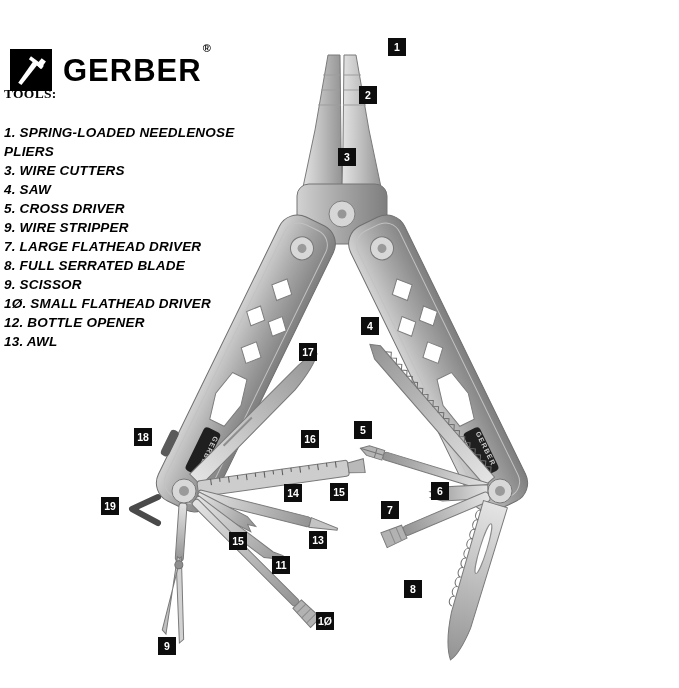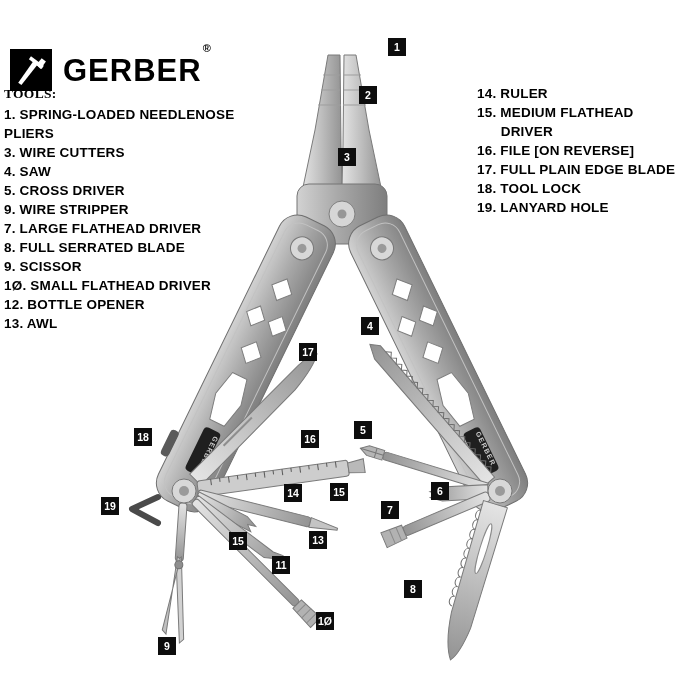--- a/index.html
+++ b/index.html
@@ -16,21 +16,21 @@
   .brand-name { font-size:31px; font-weight:bold; letter-spacing:1px; line-height:1; }
   .brand-reg { font-size:11px; font-weight:bold; vertical-align:top; position:relative; top:-12px; left:1px; }
 
   
   .tools-heading {
     position:absolute; left:4px; top:86px;
     font-size:13.5px; font-weight:bold; letter-spacing:.3px;font-family:Liberation Serif, serif;
   }
   .tool-list { position:absolute; font-size:13.5px; font-weight:bold; letter-spacing:.2px; }
   .tool-list .tool-item { white-space:pre-wrap; line-height:19px; }
-  .tool-list.left  { left:4px;  top:105px; width:256px; }
+  .tool-list.left  { left:4px;  top:123px; width:256px;font-style:italic; }
   .tool-list.right { left:477px; top:84px; width:200px; }
 
   
   .tool-art { position:absolute; left:0; top:0; }
 
   
   .co {
     position:absolute; width:18px; height:18px; background:#0d0d0d; color:#fff;
     font-size:10.5px; font-weight:bold; display:flex; align-items:center; justify-content:center;
     z-index:5; letter-spacing:0;
@@ -64,29 +64,20 @@
     <div class="tool-item">5. CROSS DRIVER</div>
     <div class="tool-item">9. WIRE STRIPPER</div>
     <div class="tool-item">7. LARGE FLATHEAD DRIVER</div>
     <div class="tool-item">8. FULL SERRATED BLADE</div>
     <div class="tool-item">9. SCISSOR</div>
     <div class="tool-item">1Ø. SMALL FLATHEAD DRIVER</div>
     <div class="tool-item">12. BOTTLE OPENER</div>
     <div class="tool-item">13. AWL</div>
   </div>
 
-  <div class="tool-list right">
-    <div class="tool-item">14. RULER</div>
-    <div class="tool-item">15. MEDIUM FLATHEAD
-      DRIVER</div>
-    <div class="tool-item">16. FILE [ON REVERSE]</div>
-    <div class="tool-item">17. FULL PLAIN EDGE BLADE</div>
-    <div class="tool-item">18. TOOL LOCK</div>
-    <div class="tool-item">19. LANYARD HOLE</div>
-  </div>
 
   <svg class="tool-art" width="679" height="688" viewBox="0 0 679 688">
     <defs>
       <linearGradient id="gmetal" x1="0" y1="0" x2="1" y2="0">
         <stop offset="0" stop-color="#e4e4e4"></stop>
         <stop offset="0.5" stop-color="#bdbdbd"></stop>
         <stop offset="1" stop-color="#939393"></stop>
       </linearGradient>
       <linearGradient id="ghandle" x1="0" y1="0" x2="1" y2="0">
         <stop offset="0" stop-color="#d2d2d2"></stop>

